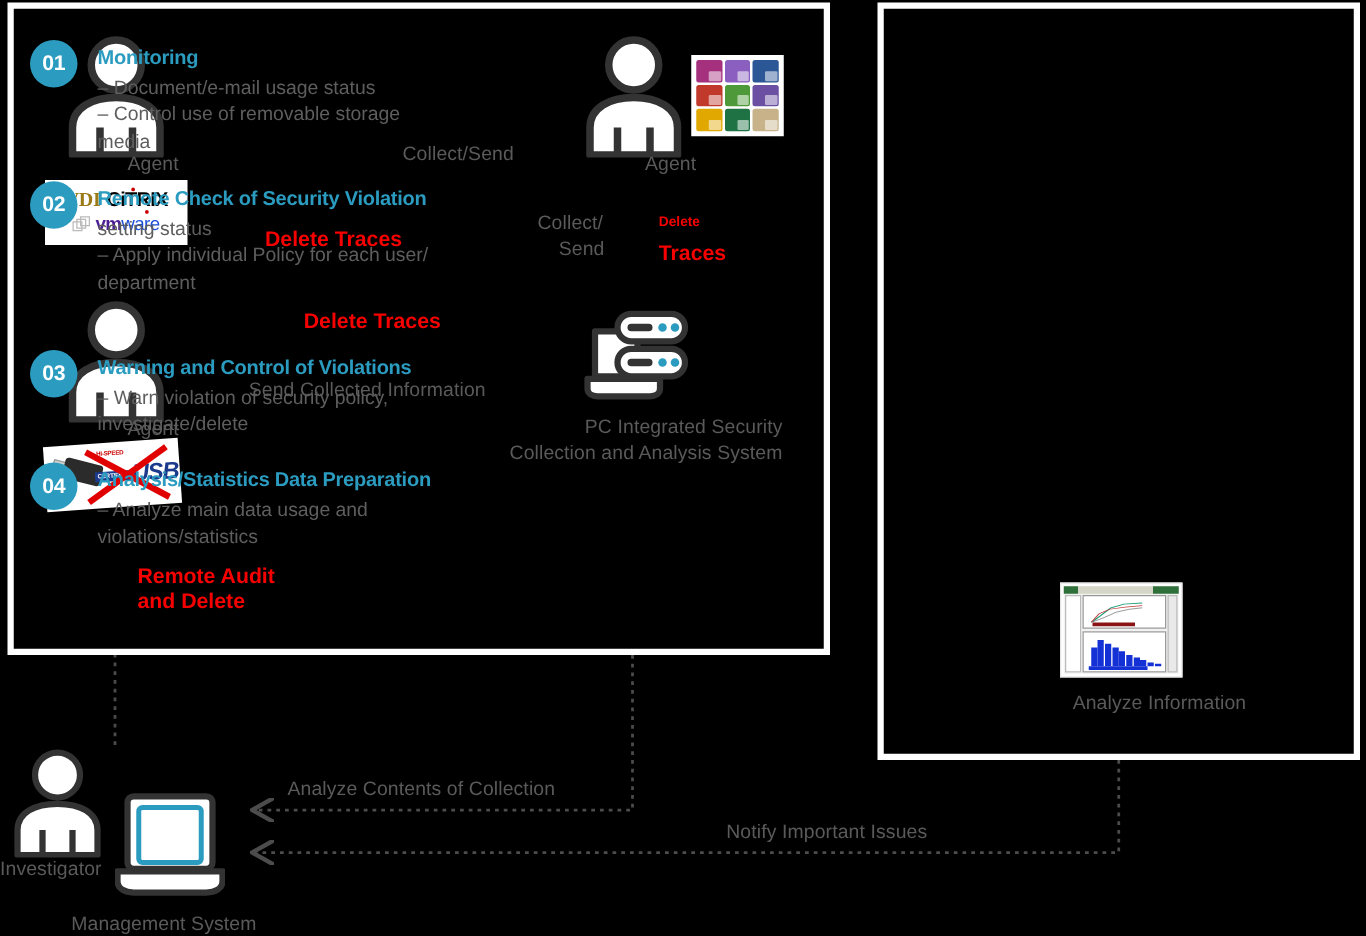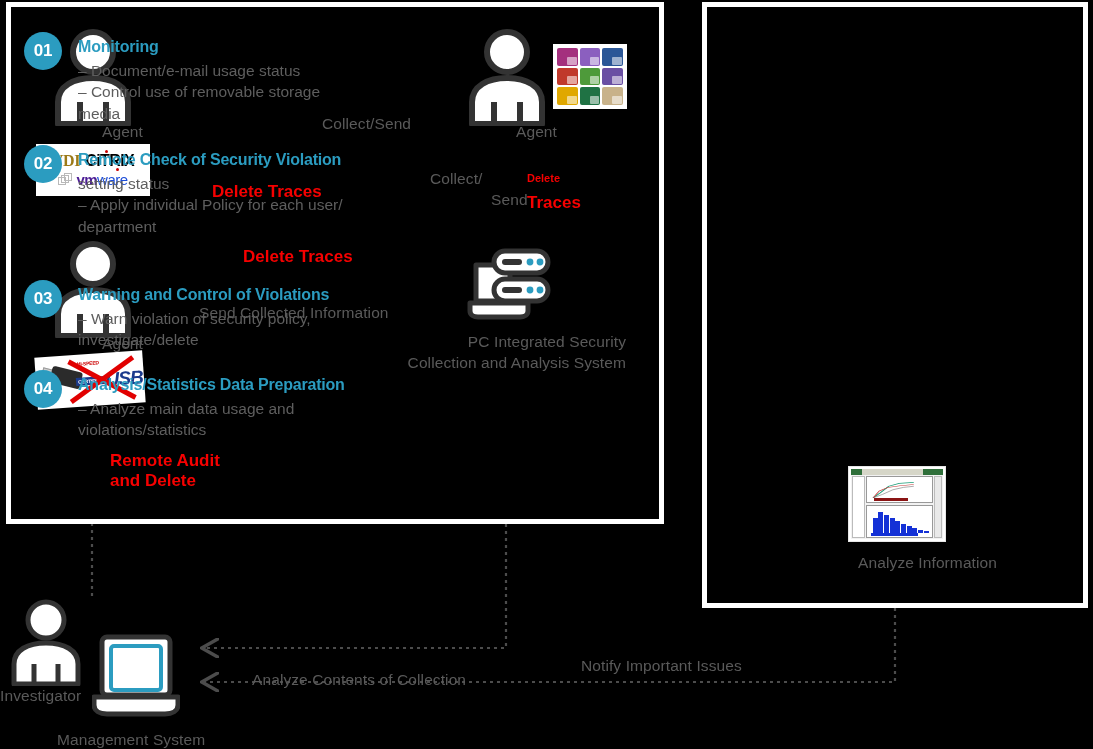--- a/index.html
+++ b/index.html
@@ -264,31 +264,31 @@
       <rect x="19" y="13" width="50" height="44" rx="3" fill="#ffffff" stroke="#2b9cc0" stroke-width="4"></rect>
       <path d="M2,64 L86,64 L86,72 C86,78 80,81 73,81 L15,81 C8,81 2,78 2,72 Z" fill="#ffffff" stroke="#333333" stroke-width="5" stroke-linejoin="round"></path>
     </svg>
   </div>
   <div class="lbl" style="left:57px; top:730px;">Management System</div>
 
   <div class="lbl" style="left:275px; top:114px;margin-left:47px;">Collect/Send</div>
   <div class="lbl red" style="left:212px; top:181px; font-size:17px;">Delete Traces</div>
 
   <div class="lbl" style="left:430px; top:169px;">Collect/</div>
-  <div class="lbl" style="left:447px; top:190px;margin-left:44px;">Send</div>
+  <div class="lbl" style="left:447px; top:190px;">Send</div>
   <div class="lbl red" style="left:527px; top:172px; font-size:11px;">Delete</div>
   <div class="lbl red" style="left:527px; top:192px; font-size:17px;">Traces</div>
 
   <div class="lbl red" style="left:243px; top:246px; font-size:17px;">Delete Traces</div>
   <div class="lbl" style="left:199px; top:303px;">Send Collected Information</div>
 
   <div class="lbl red" style="left:110px; top:450px; font-size:17px;">Remote Audit</div>
   <div class="lbl red" style="left:110px; top:470px; font-size:17px;text-align:right;">and Delete</div>
 
-  <div class="lbl" style="left:252px; top:622px;margin-top:48px;">Analyze Contents of Collection</div>
+  <div class="lbl" style="left:230px; top:622px;">Analyze Contents of Collection</div>
   <div class="lbl" style="left:581px; top:656px;">Notify Important Issues</div>
 
   <div class="item" style="top:32px;">
     <div class="badge">01</div>
     <div class="item-title">Monitoring</div>
     <div class="item-lines">
       <div class="item-line">– Document/e-mail usage status</div>
       <div class="item-line">– Control use of removable storage</div>
       <div class="item-line">   media</div>
     </div>

